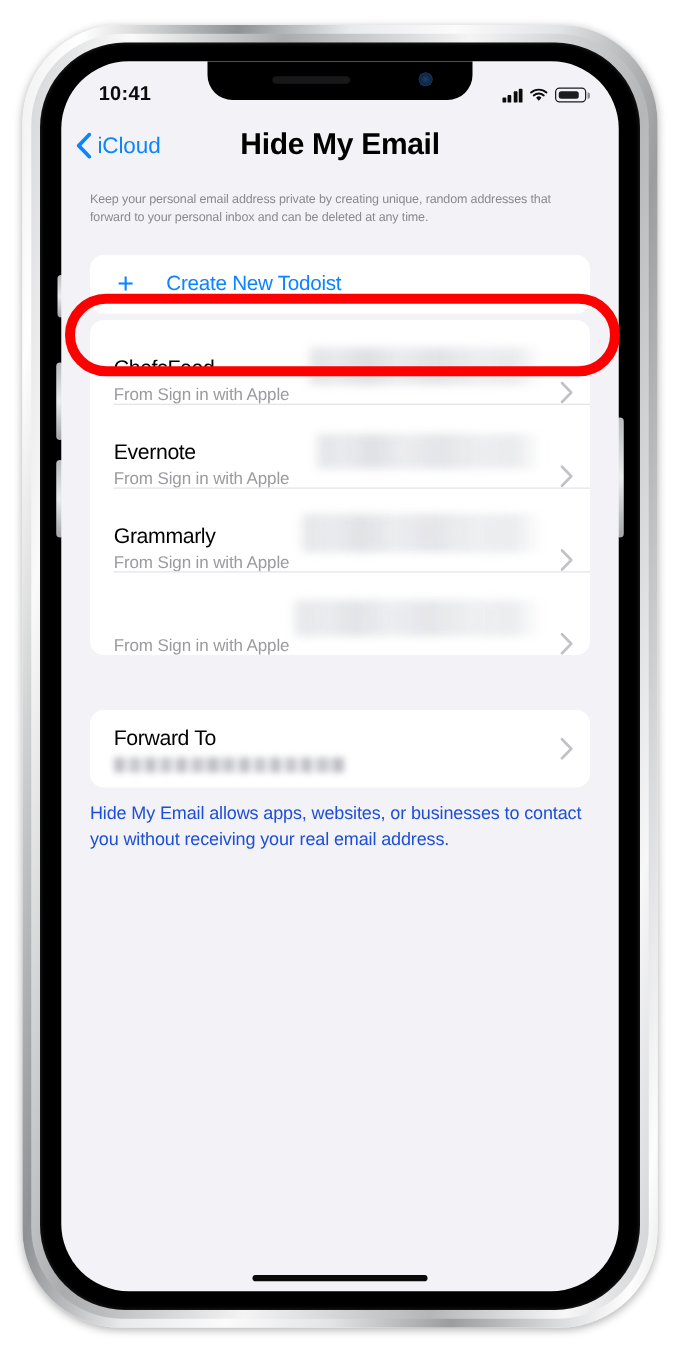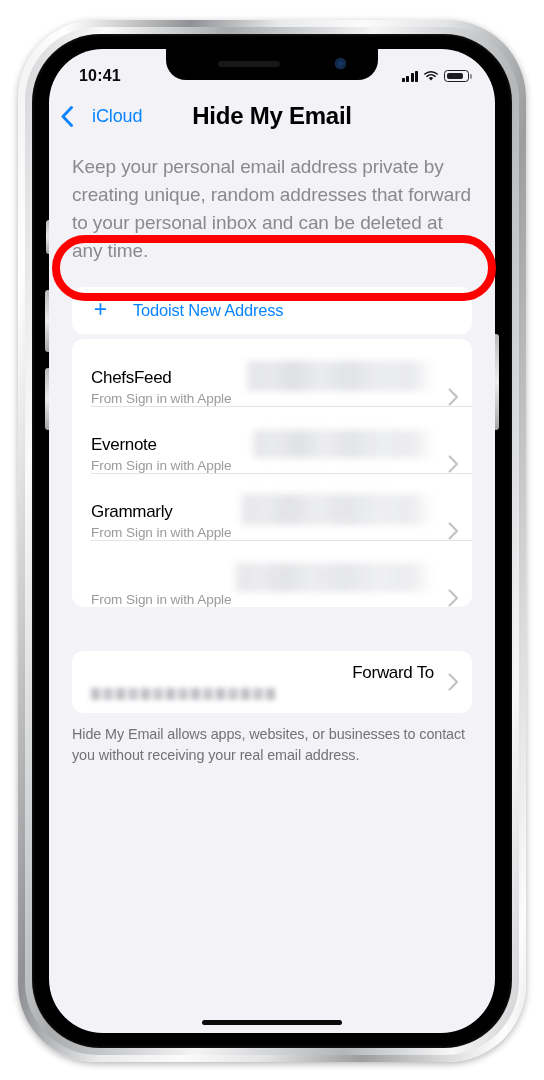--- a/index.html
+++ b/index.html
@@ -88,34 +88,34 @@
   .batt::after { content:""; position:absolute; right:-3.6px; top:3.4px; width:2px; height:5px;
           border-radius:0 1.4px 1.4px 0; background:#0b0b0c; opacity:.45; }
   .batt i { position:absolute; left:1.6px; top:1.6px; bottom:1.6px; width:72%;
           border-radius:2px; background:#0b0b0c; }
 
   
   .navbar {
     position:absolute; top:44px; left:0; width:100%; height:46px;
     display:flex; align-items:center; z-index:15;
   }
-  .back { display:flex; align-items:center; gap:19px; padding-left:12px; cursor:pointer; }
+  .back { display:flex; align-items:center; gap:5px; padding-left:12px; cursor:pointer; }
   .back svg { display:block; }
   .back-label { font-size:18px; color:#0a84ff; letter-spacing:-.1px; }
   .nav-title {
     position:absolute; left:0; right:0; text-align:center;
     font-size:24px; font-weight:700; color:#000; letter-spacing:-.25px;
     pointer-events:none;
   }
 
   
   .content { position:absolute; top:90px; left:0; right:0; bottom:0; }
   .intro {
     padding:14px 23px 0 23px;
-    font-size:19px; line-height:1.47; color:#8a8a8e; letter-spacing:-.1px;
+    font-size:10px; line-height:1.47; color:#8a8a8e; letter-spacing:-.1px;
   }
 
   .card {
     margin:0 23px; background:#fff; border-radius:11px; overflow:hidden;
   }
   .card.create { margin-top:22px; }
 
   
   .row-create {
     display:flex; align-items:center; height:47px; padding-left:19px; cursor:pointer;
@@ -156,37 +156,37 @@
         rgba(234,235,238,.9) 72%,
         rgba(228,229,232,.8) 88%,
         rgba(236,237,240,0) 100%);
     filter:blur(3.5px);
   }
   .blur-email.v2 { left:178px; top:24px; height:28px; opacity:.95; }
   .blur-email.v3 { left:166px; top:21px; height:31px; opacity:.9; }
   .blur-email.v4 { left:160px; top:23px; height:29px; opacity:.88; }
 
   
-  .card.forward { margin-top:44px;text-align:right; }
+  .card.forward { margin-top:44px; }
   .fwd-row { position:relative; display:flex; align-items:center; height:62px; padding-left:19px; cursor:pointer; }
   .fwd-text { flex:1; }
   .fwd-title { font-size:17px; color:#000; letter-spacing:-.3px; margin-bottom:5px; }
   .fwd-blur {
     width:185px; height:12px;
     background:
       repeating-linear-gradient(90deg,
         rgba(168,169,175,.75) 0px, rgba(168,169,175,.75) 9px,
         rgba(245,245,247,.35) 9px, rgba(245,245,247,.35) 12px,
         rgba(175,176,182,.7) 12px, rgba(175,176,182,.7) 22px,
         rgba(243,243,246,.3) 22px, rgba(243,243,246,.3) 25px);
     filter:blur(2.6px);
   }
   .footnote {
     padding:11px 23px 0 23px;
-    font-size:14.4px; line-height:1.45; color:#737373; letter-spacing:-.1px;
+    font-size:14.4px; line-height:1.45; color:#1d4ed8; letter-spacing:-.1px;
   }
 
   
   .home-ind {
     position:absolute; bottom:8px; left:50%; transform:translateX(-50%);
     width:140px; height:5px; border-radius:3px; background:#0a0a0a;
   }
 
   
   .annot {
@@ -248,21 +248,21 @@
       <div class="nav-title">Hide My Email</div>
     </div>
 
     <div class="content">
 
       <div class="intro">Keep your personal email address private by creating unique, random addresses that forward to your personal inbox and can be deleted at any time.</div>
 
       <div class="card create">
         <div class="row-create">
           <span class="plus">+</span>
-          <span class="create-label">Todoist New Address</span>
+          <span class="create-label">Create New Todoist</span>
         </div>
       </div>
 
       <div class="card apps">
 
         <div class="app-row">
           <div class="app-text">
             <div class="app-name">ChefsFeed</div>
             <div class="app-sub">From Sign in with Apple</div>
           </div>

